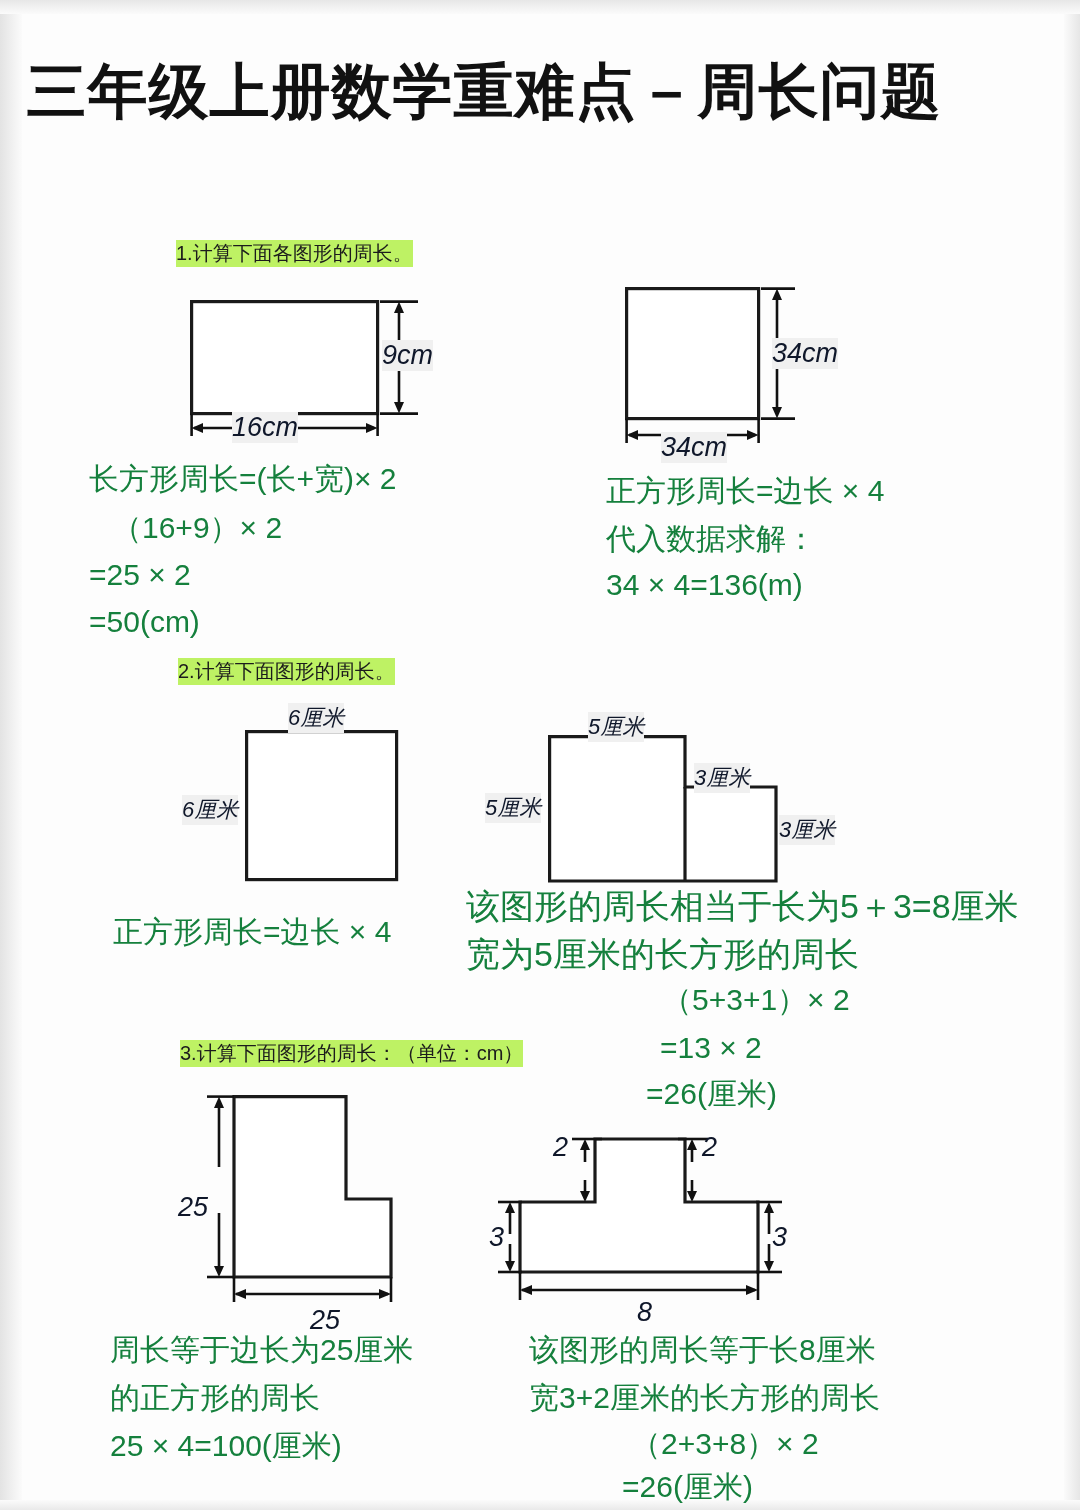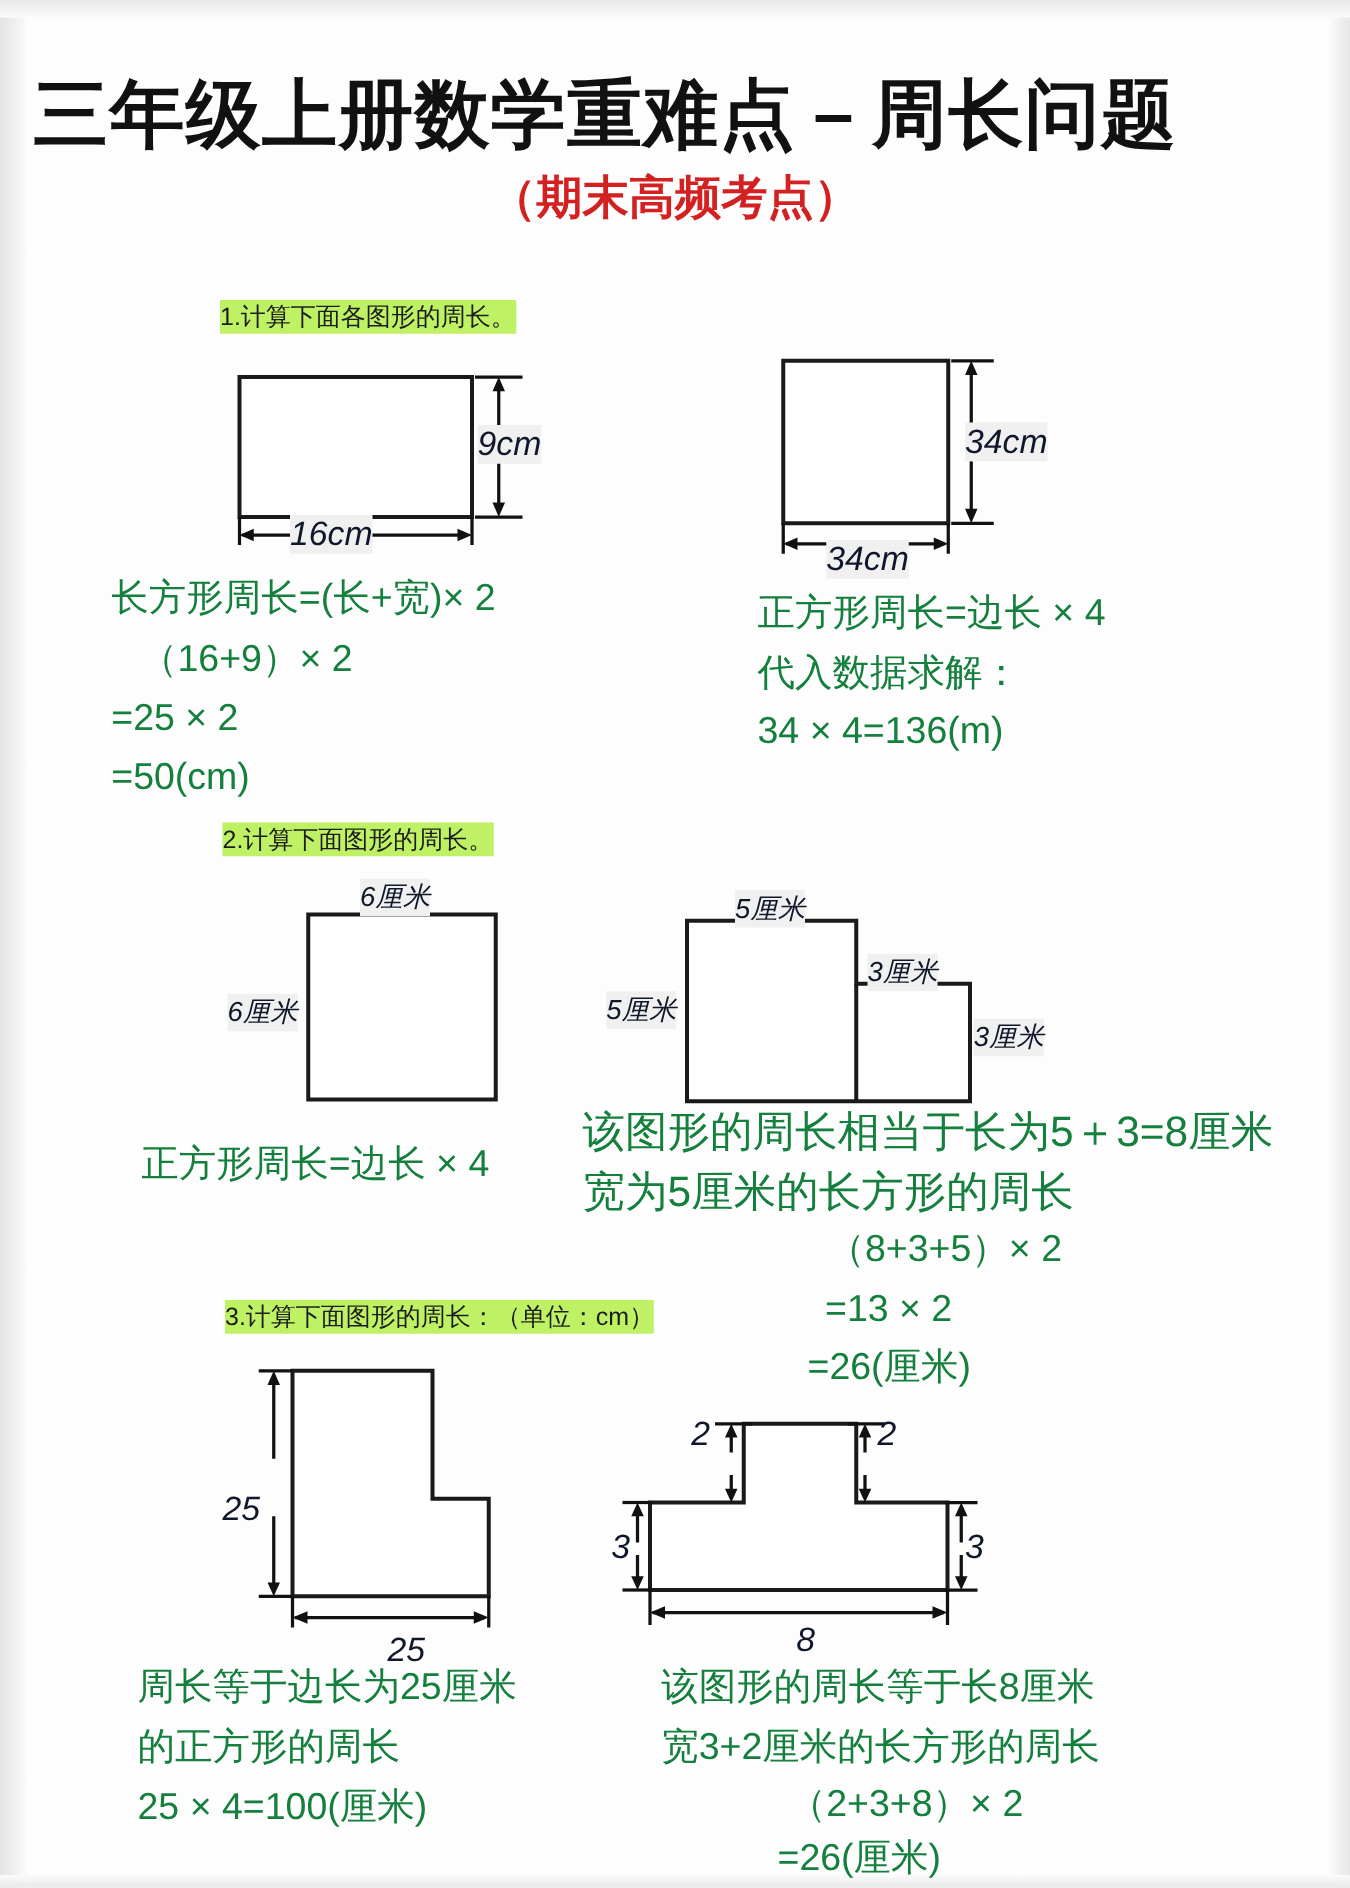--- a/index.html
+++ b/index.html
@@ -84,21 +84,20 @@
 </head>
 <body>
 
 <div class="page">
   <div class="edge-l"></div>
   <div class="edge-r"></div>
   <div class="edge-t"></div>
   <div class="edge-b"></div>
 
   <div class="title">三年级上册数学重难点－周长问题</div>
-  <div class="subtitle">（期末高频考点）</div>
 
   <div class="q-head" style="left:176px; top:240px;">1.计算下面各图形的周长。</div>
 
   <svg style="left:190px; top:300px;" width="250" height="135">
     <rect class="shape" x="1.6" y="1.6" width="186" height="112"></rect>
 
     <line class="tick" x1="190" y1="1.6" x2="228" y2="1.6"></line>
     <line class="tick" x1="190" y1="113.6" x2="228" y2="113.6"></line>
     <line class="arr" x1="209" y1="8" x2="209" y2="46"></line>
     <polygon points="209,1.6 204,13 214,13" fill="#111"></polygon>
@@ -154,21 +153,21 @@
   </svg>
   <div class="dim" style="left:588px; top:712px;">5厘米</div>
   <div class="dim" style="left:485px; top:793px;">5厘米</div>
   <div class="dim" style="left:694px; top:763px;">3厘米</div>
   <div class="dim" style="left:779px; top:815px;">3厘米</div>
 
   <div class="blue" style="left:113px; top:913px;">正方形周长=边长 × 4</div>
 
   <div class="blue sm" style="left:466px; top:885px;">该图形的周长相当于长为5＋3=8厘米</div>
   <div class="blue sm" style="left:466px; top:933px;">宽为5厘米的长方形的周长</div>
-  <div class="blue" style="left:662px; top:981px;">（8+3+5）× 2</div>
+  <div class="blue" style="left:662px; top:981px;">（5+3+1）× 2</div>
   <div class="blue" style="left:660px; top:1029px;">=13 × 2</div>
   <div class="blue" style="left:646px; top:1075px;">=26(厘米)</div>
 
   <div class="q-head" style="left:180px; top:1040px;">3.计算下面图形的周长：（单位：cm）</div>
 
   <svg style="left:205px; top:1095px;" width="200" height="205">
     <polygon class="shape" points="29,1.6 141,1.6 141,104 186,104 186,182 29,182"></polygon>
 
     <line class="tick" x1="2" y1="1.6" x2="29" y2="1.6"></line>
     <line class="tick" x1="2" y1="182" x2="29" y2="182"></line>

